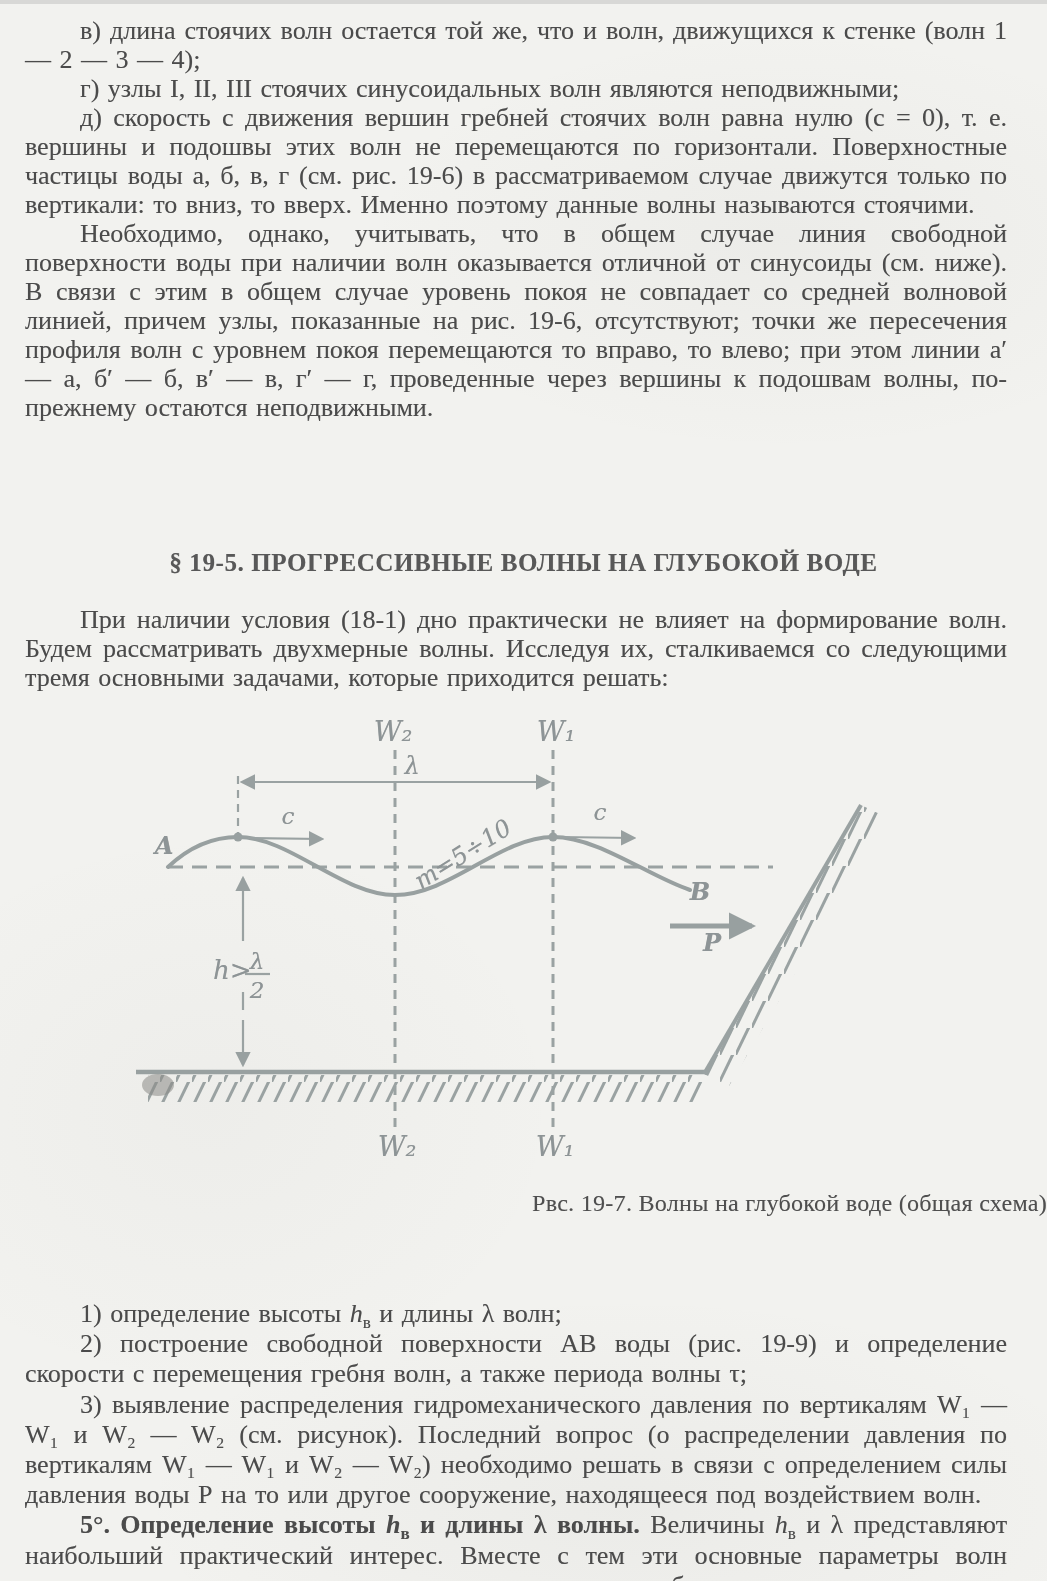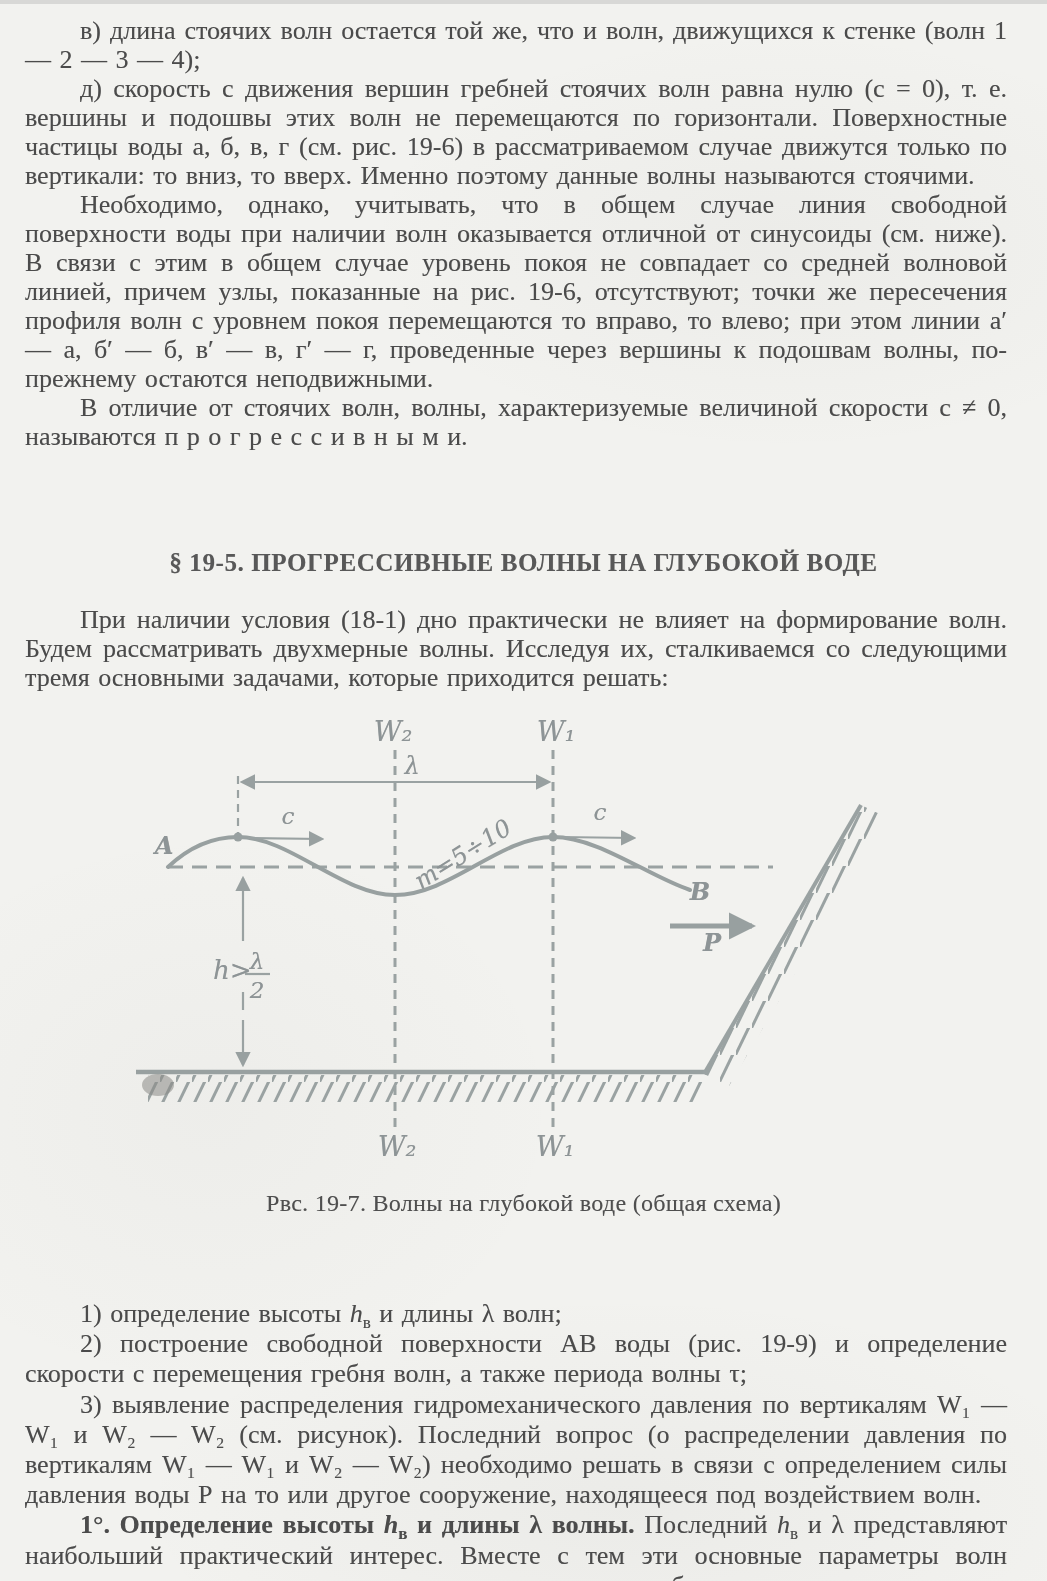--- a/index.html
+++ b/index.html
@@ -20,21 +20,21 @@
   .text-bottom { top:1295px; }
   .para { margin:0; font-size:26px; line-height:29px; text-align:justify; text-indent:55px; word-spacing:2px; }
   .text-bottom .para { line-height:30.2px; }
   .heading {
     position:absolute; top:545px; left:0; width:100%; margin:0; text-align:center;
     font-size:25px; font-weight:bold; letter-spacing:0.6px; color:#585858;
   }
   .intro { position:absolute; left:25px; top:601px; width:982px; }
   .figure-svg { position:absolute; left:0; top:700px; }
   .caption {
-    position:absolute; top:1186px; left:0; width:100%; text-align:center;
+    position:absolute; top:1186px; left:0; width:100%; text-align:right;
     font-size:24px; color:#4f4f4f; letter-spacing:0.3px;
   }
   sub { font-size:17px; line-height:0; }
   .var { font-style:italic; }
   b .var { font-style:italic; }
   
   .figln   { stroke:#9aa2a2; fill:none; }
   .dashv   { stroke:#9aa2a2; stroke-width:3;   stroke-dasharray:9 7;  fill:none; }
   .dashh   { stroke:#9aa2a2; stroke-width:3;   stroke-dasharray:15 9; fill:none; }
   .dashext { stroke:#9aa2a2; stroke-width:2.2; stroke-dasharray:8 6;  fill:none; }
@@ -44,23 +44,23 @@
   .ground  { stroke:#98a0a0; stroke-width:4.5; fill:none; }
   .figtext { fill:#8d9496; font-style:italic; font-family:"DejaVu Serif","Liberation Serif",serif; }
 </style>
 </head>
 <body>
 
 <div class="page">
 
   <div class="text-block text-top">
     <p class="para">в) длина стоячих волн остается той же, что и волн, движущихся к стенке (волн 1 — 2 — 3 — 4);</p>
+    <p class="para">г) узлы I, II, III стоячих синусоидальных волн являются неподвижными;</p>
     <p class="para">д) скорость с движения вершин гребней стоячих волн равна нулю (с = 0), т. е. вершины и подошвы этих волн не перемещаются по горизонтали. Поверхностные частицы воды а, б, в, г (см. рис. 19-6) в рассматриваемом случае движутся только по вертикали: то вниз, то вверх. Именно поэтому данные волны называются стоячими.</p>
     <p class="para">Необходимо, однако, учитывать, что в общем случае линия свободной поверхности воды при наличии волн оказывается отличной от синусоиды (см. ниже). В связи с этим в общем случае уровень покоя не совпадает со средней волновой линией, причем узлы, показанные на рис. 19-6, отсутствуют; точки же пересечения профиля волн с уровнем покоя перемещаются то вправо, то влево; при этом линии а′ — а, б′ — б, в′ — в, г′ — г, проведенные через вершины к подошвам волны, по-прежнему остаются неподвижными.</p>
-    <p class="para">В отличие от стоячих волн, волны, характеризуемые величиной скорости с ≠ 0, называются  п р о г р е с с и в н ы м и.</p>
   </div>
 
   <h2 class="heading">§ 19-5. ПРОГРЕССИВНЫЕ ВОЛНЫ НА ГЛУБОКОЙ ВОДЕ</h2>
 
   <p class="para intro">При наличии условия (18-1) дно практически не влияет на формирование волн. Будем рассматривать двухмерные волны. Исследуя их, сталкиваемся со следующими тремя основными задачами, которые приходится решать:</p>
 
   <svg class="figure-svg" width="1047" height="468" viewBox="0 0 1047 468" xmlns="http://www.w3.org/2000/svg">
     <defs>
       <marker id="arr" viewBox="0 0 10 10" refX="8.5" refY="5" markerWidth="7" markerHeight="7" orient="auto-start-reverse">
         <path d="M0,0 L10,5 L0,10 z" fill="#98a0a0"></path>
@@ -117,16 +117,16 @@
     <text class="figtext" x="397" y="452" font-size="27" text-anchor="middle">W₂</text>
     <text class="figtext" x="555" y="452" font-size="27" text-anchor="middle">W₁</text>
   </svg>
 
   <div class="caption">Рвс. 19-7. Волны на глубокой воде (общая схема)</div>
 
   <div class="text-block text-bottom">
     <p class="para"><span>1) определение высоты </span><span class="var">h</span><sub>в</sub><span> и длины λ волн;</span></p>
     <p class="para">2) построение свободной поверхности АВ воды (рис. 19-9) и определение скорости с перемещения гребня волн, а также периода волны τ;</p>
     <p class="para">3) выявление распределения гидромеханического давления по вертикалям W₁ — W₁ и W₂ — W₂ (см. рисунок). Последний вопрос (о распределении давления по вертикалям W₁ — W₁ и W₂ — W₂) необходимо решать в связи с определением силы давления воды Р на то или другое сооружение, находящееся под воздействием волн.</p>
-    <p class="para"><b><span>1°. Определение высоты </span><span class="var">h</span><sub>в</sub><span> и длины λ волны. </span></b><span>Последний </span><span class="var">h</span><sub>в</sub><span> и λ представляют наибольший практический интерес. Вместе с тем эти основные параметры волн приходится устанавливать при помощи относительно грубых эмпириче-</span></p>
+    <p class="para"><b><span>5°. Определение высоты </span><span class="var">h</span><sub>в</sub><span> и длины λ волны. </span></b><span>Величины </span><span class="var">h</span><sub>в</sub><span> и λ представляют наибольший практический интерес. Вместе с тем эти основные параметры волн приходится устанавливать при помощи относительно грубых эмпириче-</span></p>
   </div>
 
 </div>
 
 </body></html>

